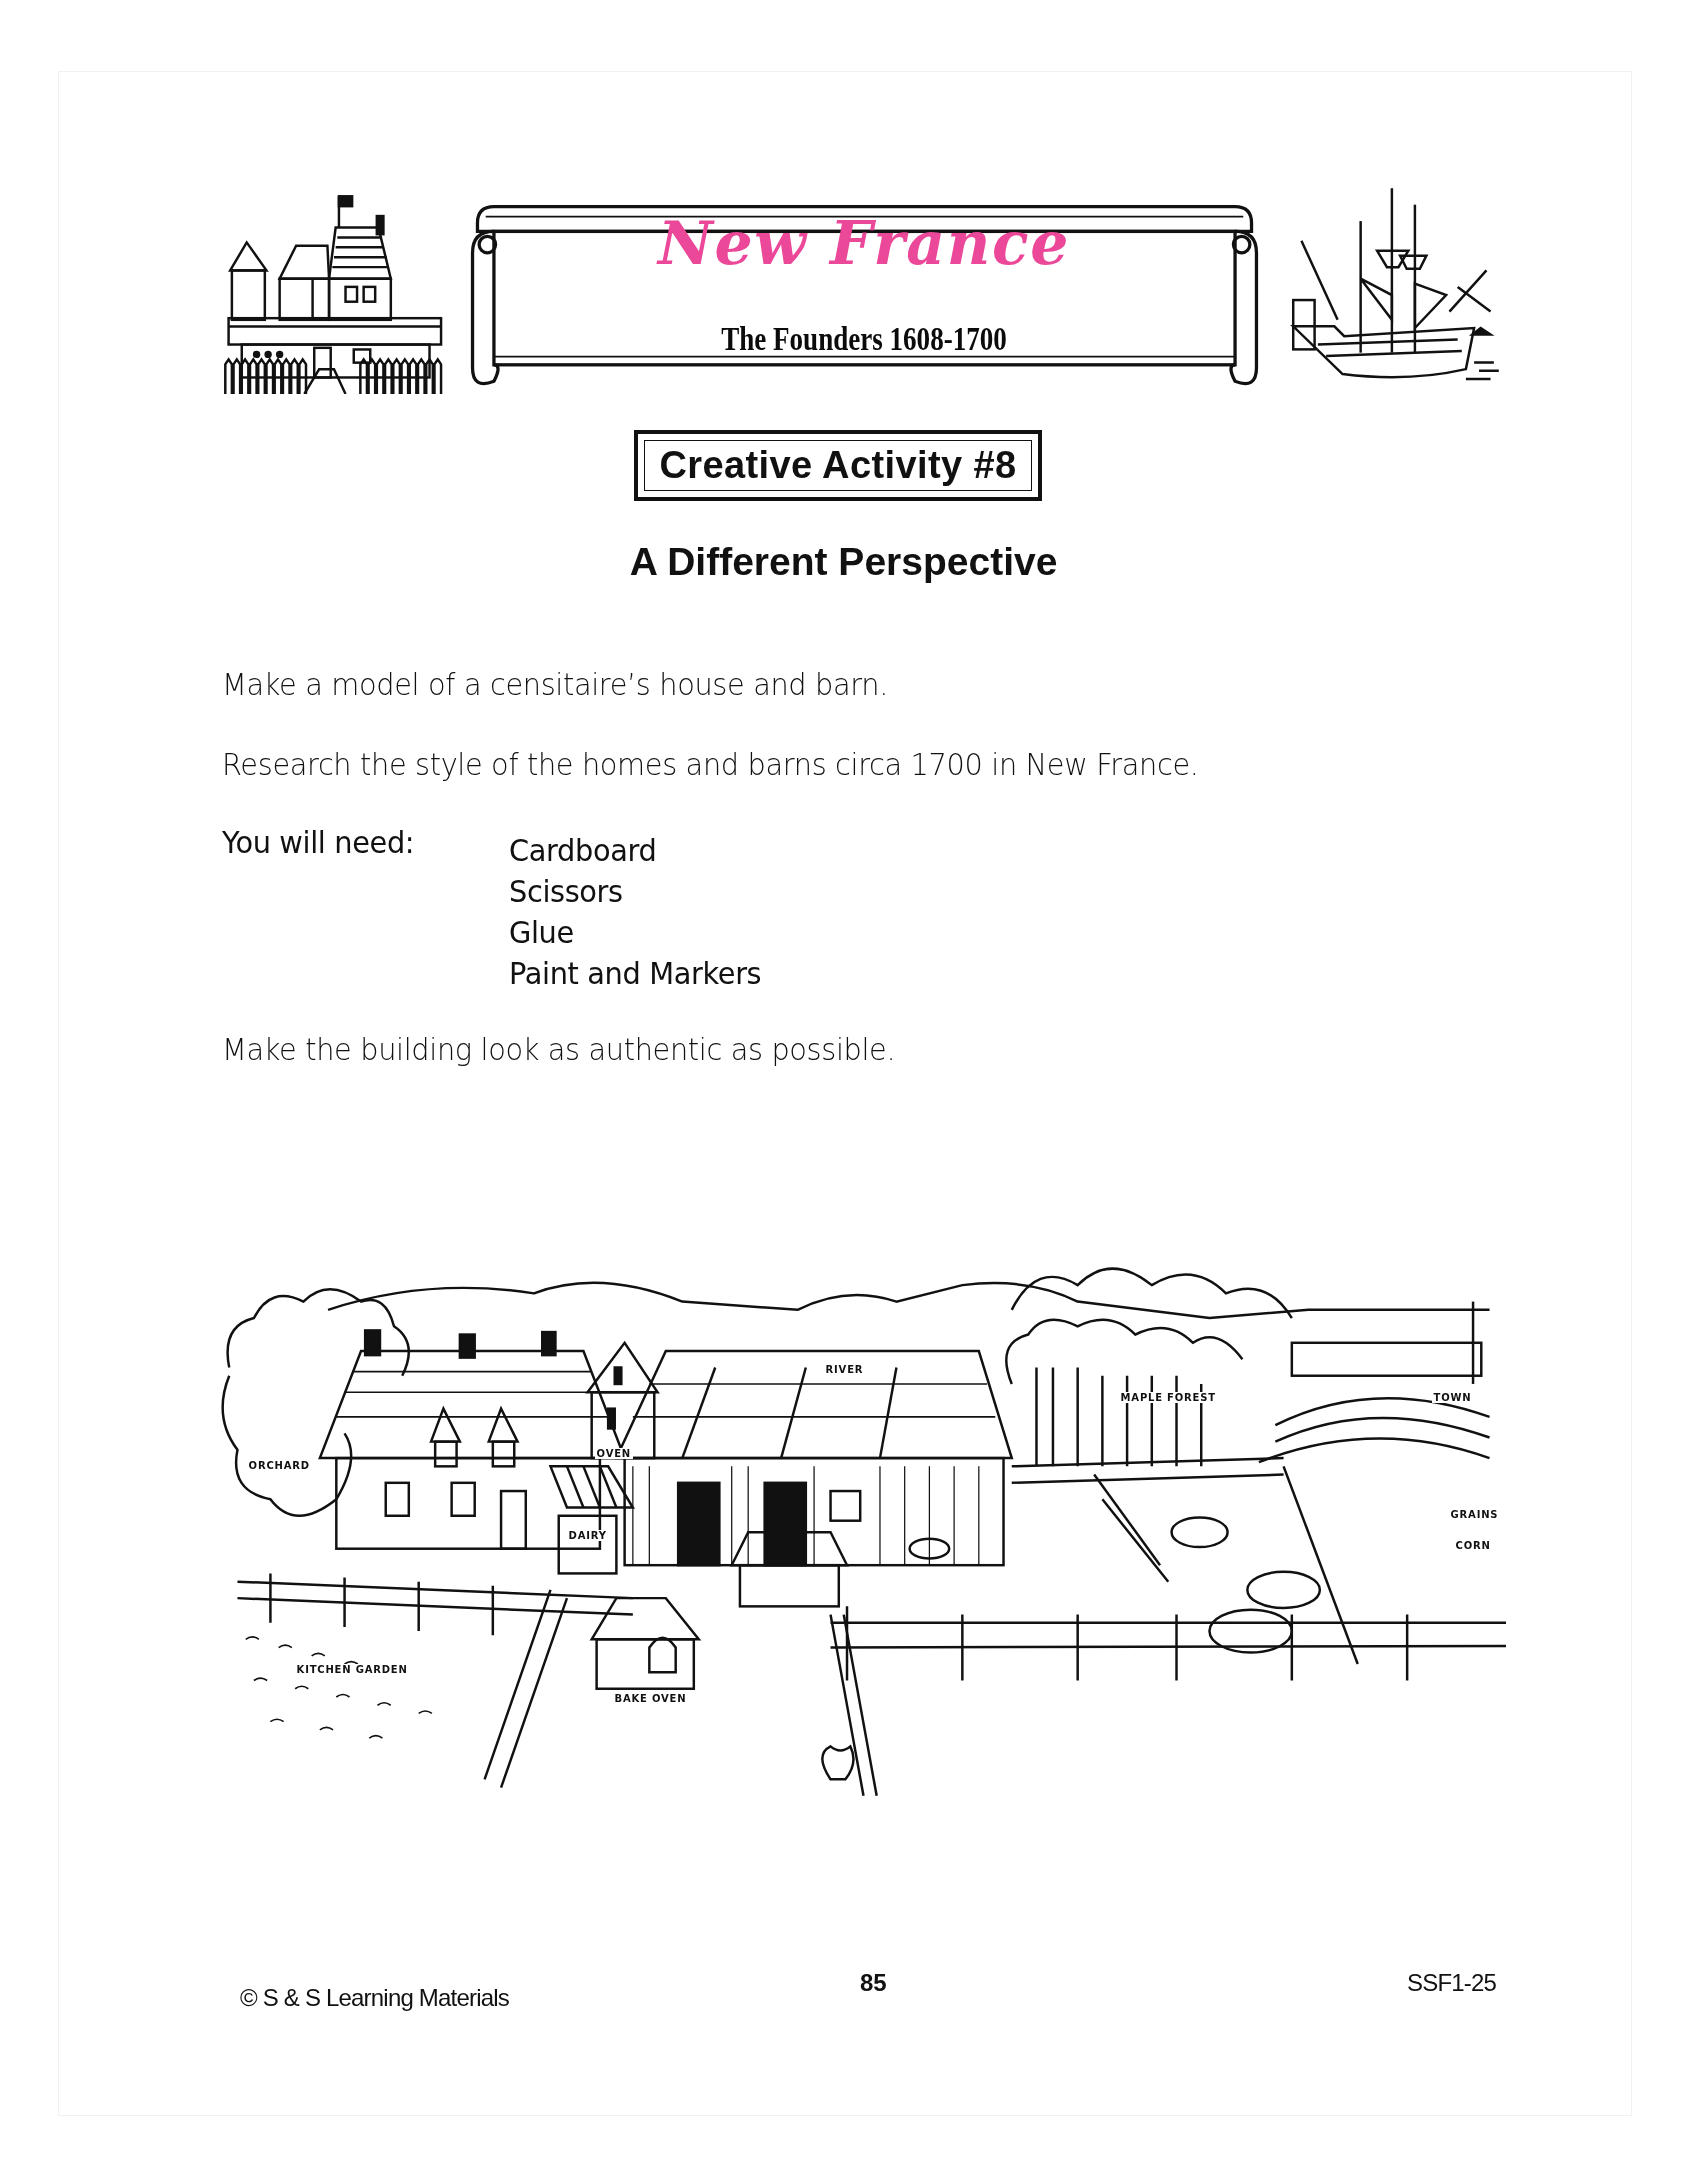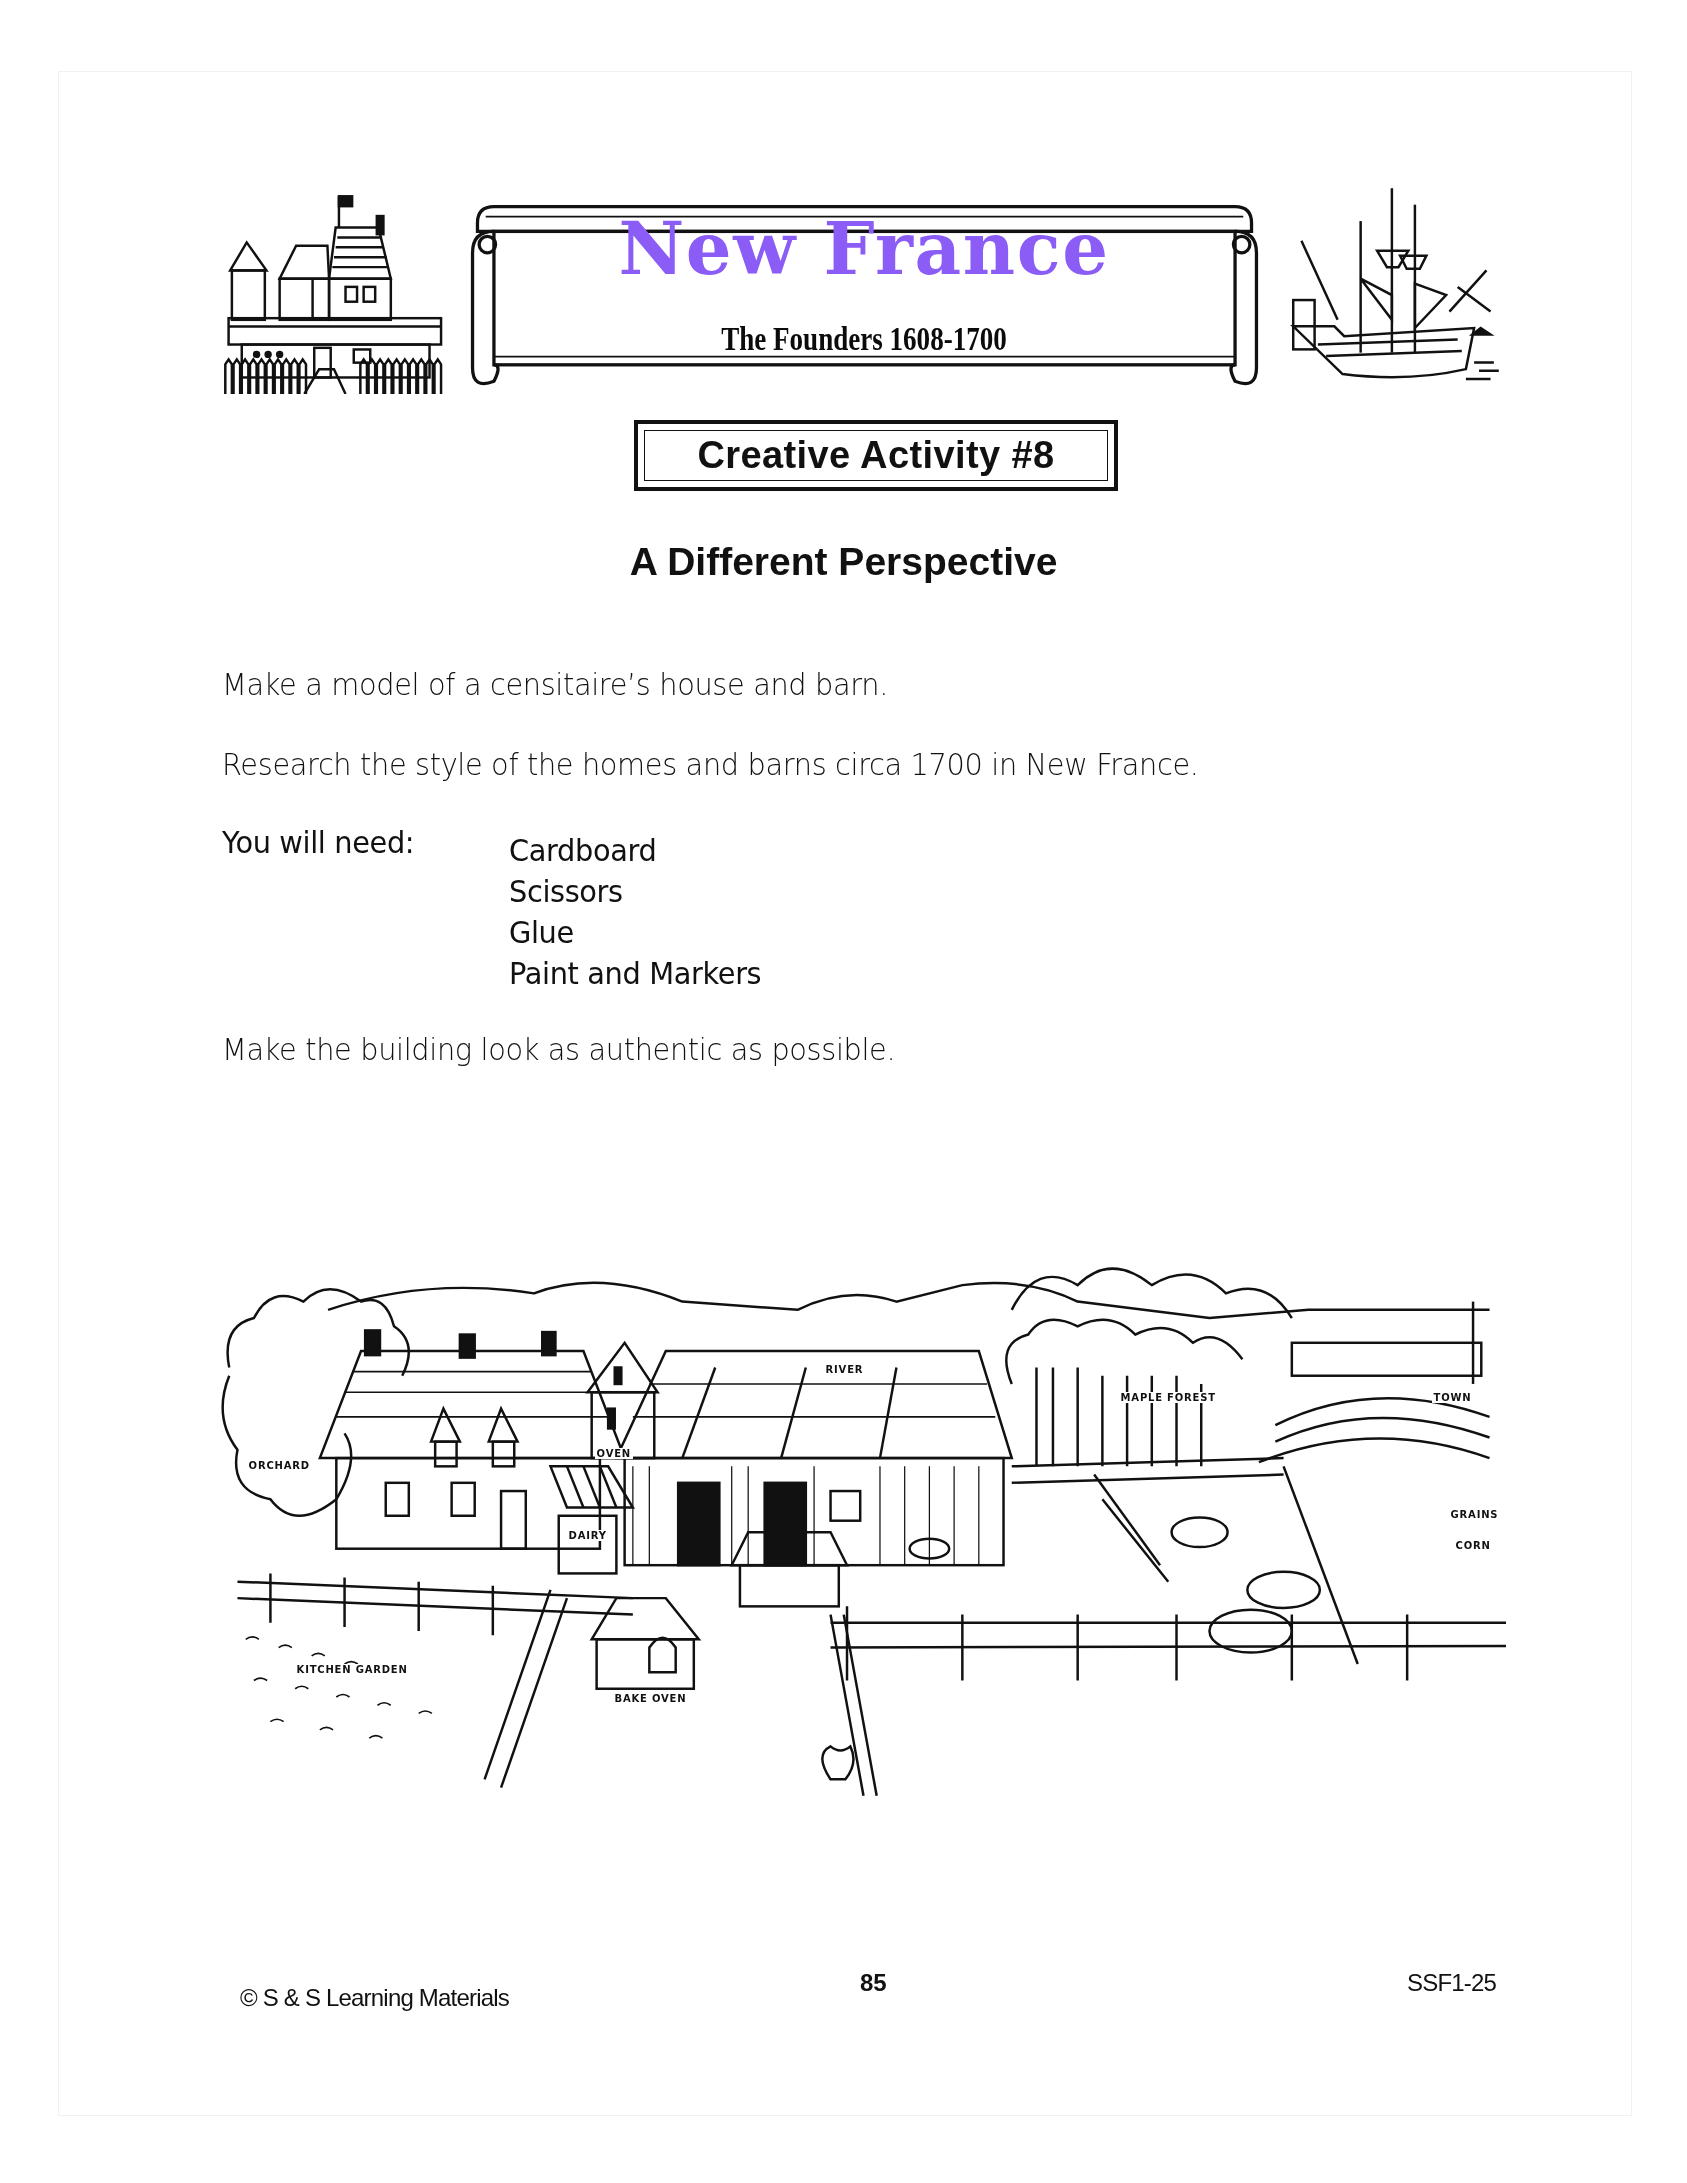--- a/index.html
+++ b/index.html
@@ -6,27 +6,27 @@
   body { width: 1687px; height: 2183px; position: relative; overflow: hidden;
          font-family: "DejaVu Sans", sans-serif; color: #111; }
   .page-edge { position: absolute; left: 58px; top: 71px; width: 1572px; height: 2043px;
                border: 0.8px solid #f1f1f1; }
   
   .banner { position: absolute; left: 222px; top: 188px; width: 1285px; height: 206px; }
   .fort { position: absolute; left: 0; top: 0; width: 224px; height: 206px; }
   .ship { position: absolute; left: 1063px; top: 0; width: 222px; height: 206px; }
   .scroll { position: absolute; left: 239px; top: 6.6px; width: 807px; height: 198px; }
   .scroll-title { position: absolute; left: 292px; top: 25px; width: 700px; text-align: center;
-                  font-family: "DejaVu Serif", serif; font-weight: bold; font-size: 72px;
-                  letter-spacing: 1.6px; line-height: 1; color: #8b5cf6; }
+                  font-family: "DejaVu Serif", serif; font-weight: bold; font-size: 60px;
+                  letter-spacing: 1.6px; line-height: 1; color: #ec4899; font-style: italic; }
   .scroll-sub { position: absolute; left: 292px; top: 133px; width: 700px; text-align: center;
                 font-family: "Liberation Serif", serif; font-weight: bold; font-size: 33px;
                 transform: scaleX(0.82); color: #0b0b0b; }
   
-  .activity-box { position: absolute; left: 634px; top: 420px; width: 484px; height: 71px;
+  .activity-box { position: absolute; left: 634px; top: 430px; width: 408px; height: 71px;
                   border: 4.1px solid #111; box-sizing: border-box; }
   .activity-box-inner { position: absolute; left: 5.8px; top: 5.8px; right: 5.8px; bottom: 5.8px;
                         border: 1.6px solid #111; display: flex; align-items: center; justify-content: center; }
   .activity-label { font-family: "Liberation Sans", sans-serif; font-weight: bold; font-size: 38px;
                     letter-spacing: 0.4px; }
   .subtitle { position: absolute; left: 0; width: 1687px; top: 540px; text-align: center;
               font-family: "Liberation Sans", sans-serif; font-weight: bold; font-size: 39px; }
   .para { position: absolute; left: 222px; font-family: "DejaVu Sans", sans-serif; font-size: 31px;
           font-weight: 300; letter-spacing: -0.4px; transform-origin: left top; transform: scaleX(0.93); }
   .needs-label { position: absolute; left: 222px; top: 824px; font-size: 31px; letter-spacing: -0.4px;

